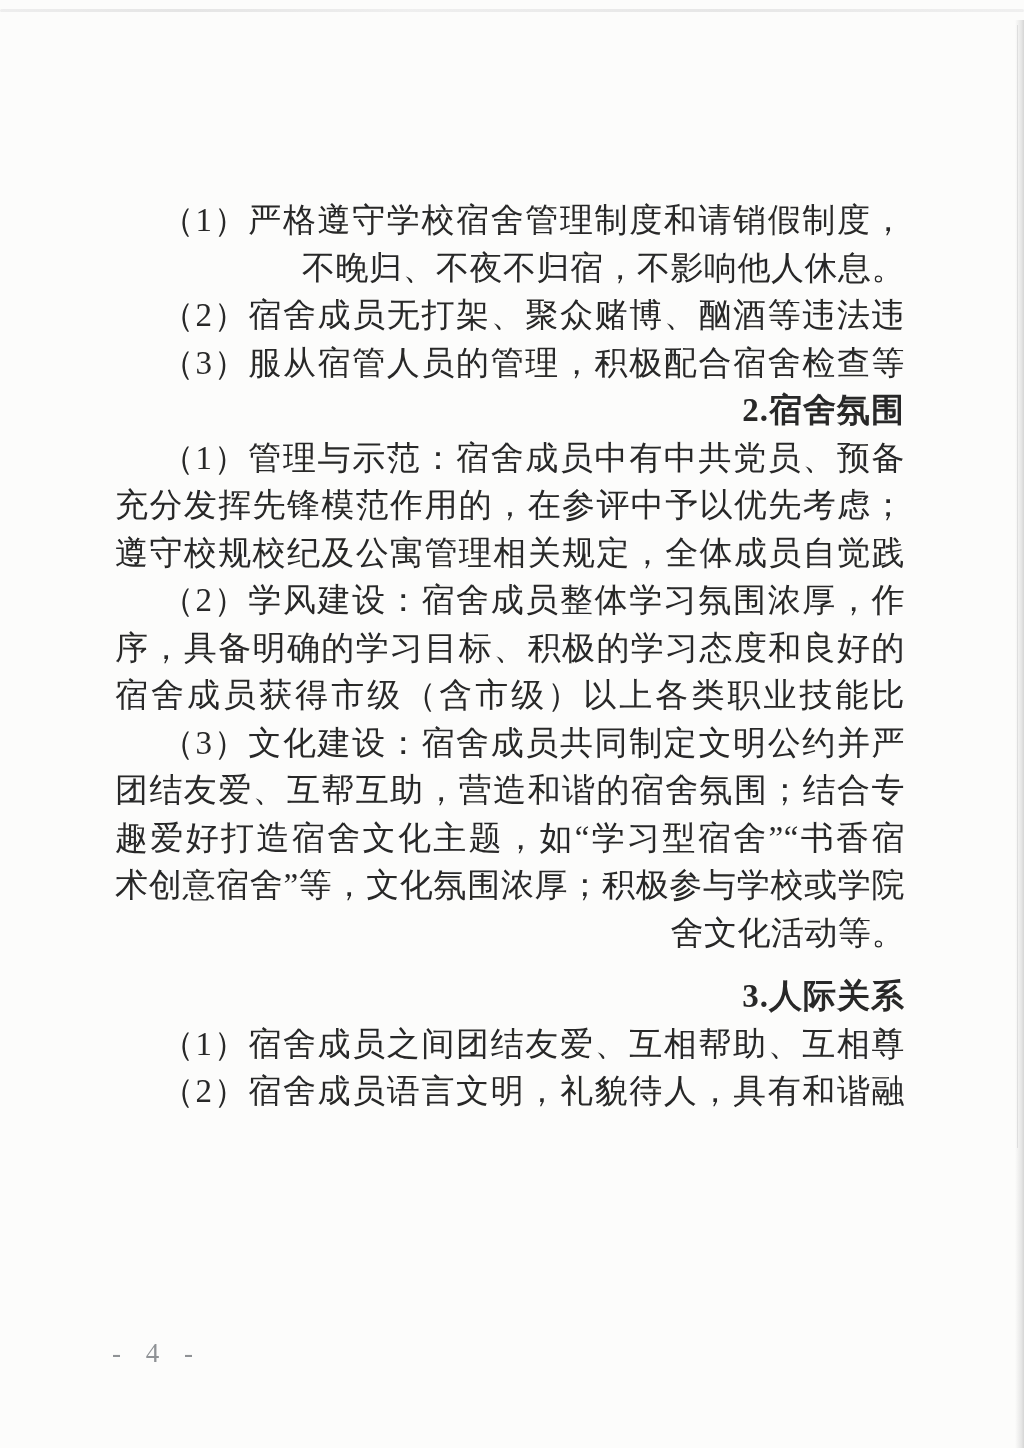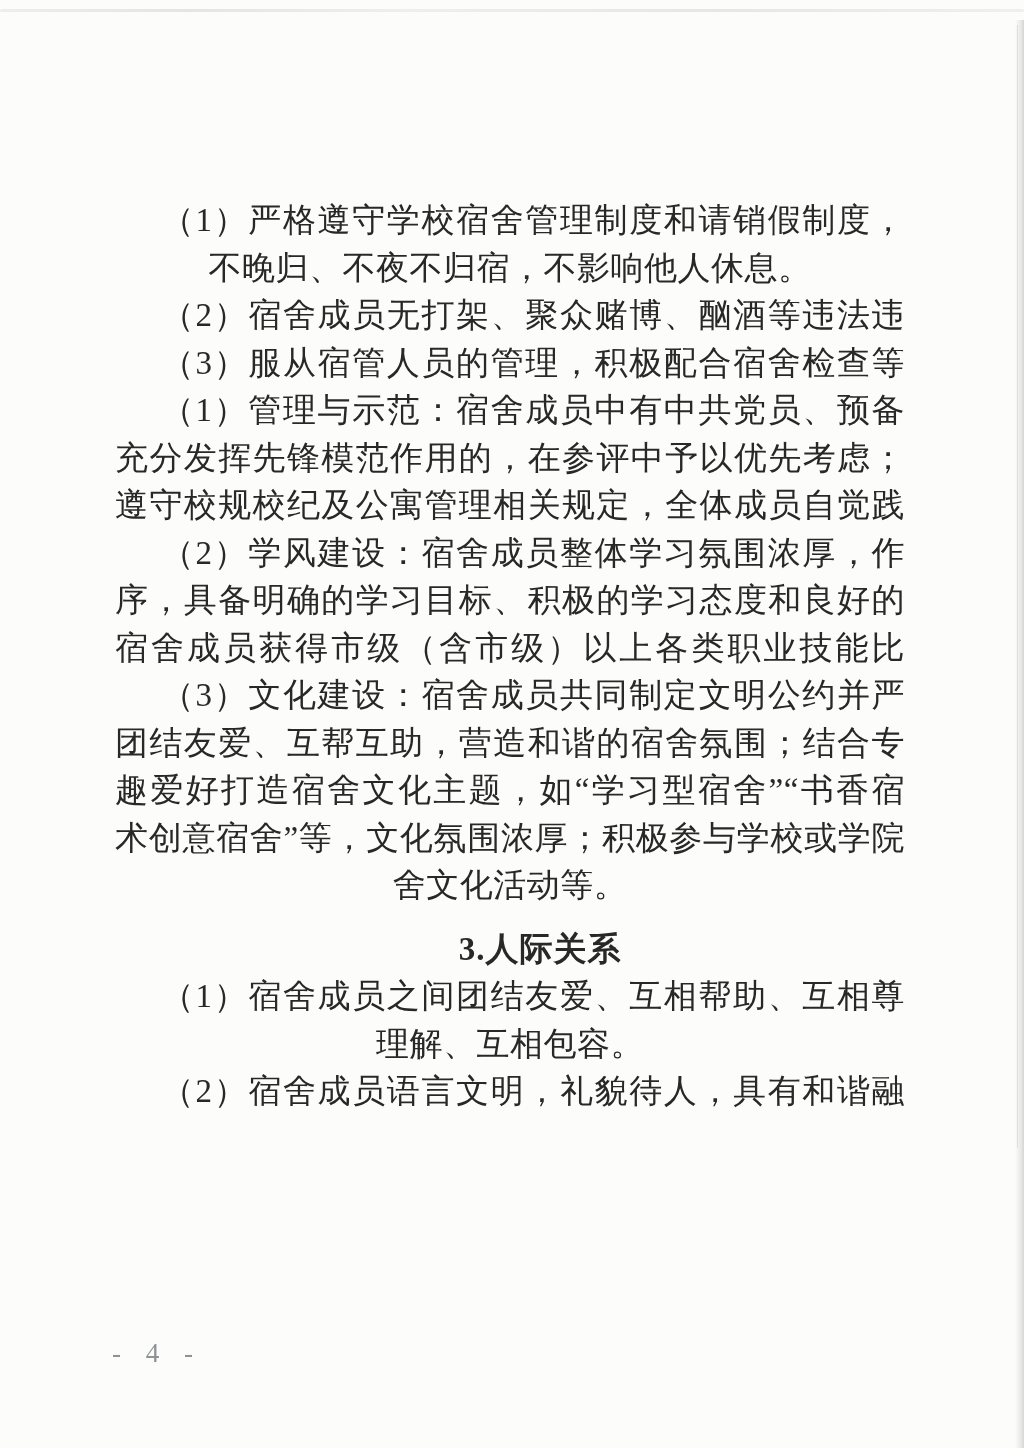--- a/index.html
+++ b/index.html
@@ -50,21 +50,21 @@
     top: 197px;
     width: 790px;
     color: #282828;
     font-size: 33px;
     letter-spacing: 0.5px;
   }
   .line {
     height: 47.5px;
     line-height: 47.5px;
     white-space: nowrap;
-    text-align: center;
+    text-align: right;
   }
   .line.justify {
     white-space: normal;
     text-align: justify;
     text-align-last: justify;
     overflow: hidden;
   }
   .line.indent { padding-left: 46px; }
   .line.indent.justify { padding-left: 46px; }
   .line.bold {
@@ -90,31 +90,31 @@
 <div class="screen">
   <div class="scan-edge-top"></div>
   <div class="scan-edge-right"></div>
   <div class="scan-edge-right-line"></div>
 
   <div class="doc-body">
       <div class="line indent justify">（1）严格遵守学校宿舍管理制度和请销假制度，按时作息，</div>
       <div class="line">不晚归、不夜不归宿，不影响他人休息。</div>
       <div class="line indent justify">（2）宿舍成员无打架、聚众赌博、酗酒等违法违纪行为。</div>
       <div class="line indent justify">（3）服从宿管人员的管理，积极配合宿舍检查等各项工作。</div>
+      <div class="line bold">2.宿舍氛围</div>
       <div class="line indent justify">（1）管理与示范：宿舍成员中有中共党员、预备党员，且</div>
       <div class="line justify">充分发挥先锋模范作用的，在参评中予以优先考虑；宿舍长带头</div>
       <div class="line justify">遵守校规校纪及公寓管理相关规定，全体成员自觉践行文明住宿</div>
       <div class="line indent justify">（2）学风建设：宿舍成员整体学习氛围浓厚，作息规律有</div>
       <div class="line justify">序，具备明确的学习目标、积极的学习态度和良好的学习习惯；</div>
       <div class="line justify">宿舍成员获得市级（含市级）以上各类职业技能比赛、学科竞赛</div>
       <div class="line indent justify">（3）文化建设：宿舍成员共同制定文明公约并严格遵守，</div>
       <div class="line justify">团结友爱、互帮互助，营造和谐的宿舍氛围；结合专业特色或兴</div>
       <div class="line justify">趣爱好打造宿舍文化主题，如“学习型宿舍”“书香宿舍”“艺</div>
       <div class="line justify">术创意宿舍”等，文化氛围浓厚；积极参与学校或学院组织的宿</div>
       <div class="line">舍文化活动等。</div>
       <div class="line bold gap-before">3.人际关系</div>
       <div class="line indent justify">（1）宿舍成员之间团结友爱、互相帮助、互相尊重、互相</div>
-      <div class="line">理解、互相包容。</div>
       <div class="line indent justify">（2）宿舍成员语言文明，礼貌待人，具有和谐融洽的宿舍</div>
     </div>
 
   <div class="page-number">- 4 -</div>
 </div>
 
 </body></html>

